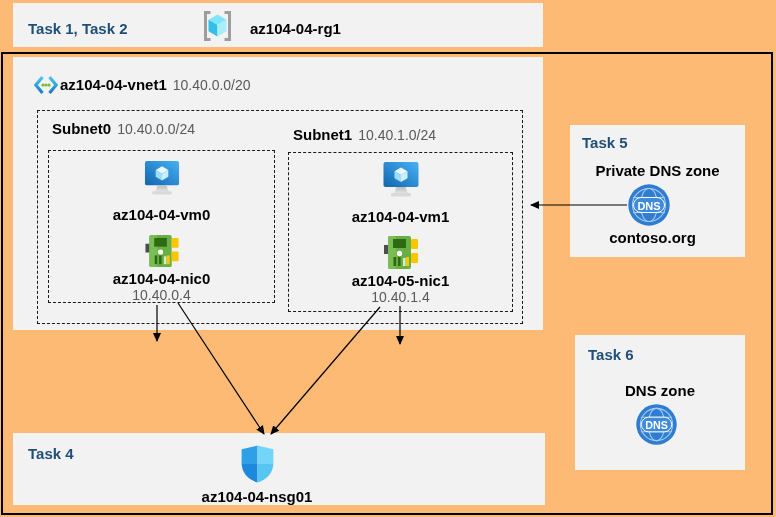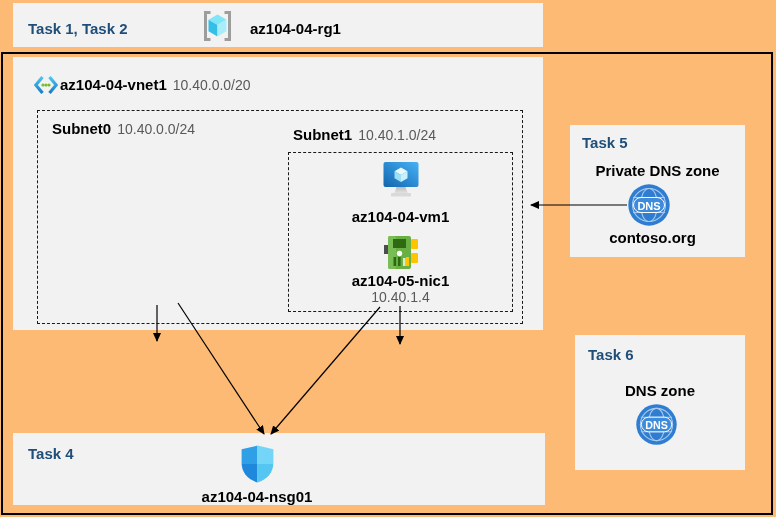--- a/index.html
+++ b/index.html
@@ -120,20 +120,31 @@
       <circle cx="15" cy="10" r="1.6" fill="#76bc2d"></circle>
     </svg>
     <div class="abs" style="left:47px; top:19px;">
       <span class="bold-label">az104-04-vnet1</span><span class="gray-text inline-gap">10.40.0.0/20</span>
     </div>
 
     <div class="dashed-box" style="left:24px; top:53px; width:486px; height:214px;"></div>
 
     <div class="abs over-dash" style="left:39px; top:63px;">
       <span class="bold-label">Subnet0</span><span class="gray-text inline-gap">10.40.0.0/24</span>
+    </div>
+    <div class="dashed-box subnet-stack over-dash" style="left:35px; top:93px; width:227px; height:153px;">
+      <svg class="icon" style="margin-top:10px;" width="36" height="40">
+          <use href="#vm-sym"></use>
+        </svg>
+      <span class="bold-label" style="margin-top:7px;">az104-04-vm0</span>
+      <svg class="icon" style="margin-top:12px;" width="34" height="35">
+          <use href="#nic-sym"></use>
+        </svg>
+      <span class="bold-label" style="margin-top:3px;">az104-04-nic0</span>
+      <span class="gray-text" style="margin-top:2px;">10.40.0.4</span>
     </div>
 
     <div class="abs over-dash" style="left:280px; top:69px;">
       <span class="bold-label">Subnet1</span><span class="gray-text inline-gap">10.40.1.0/24</span>
     </div>
     <div class="dashed-box subnet-stack over-dash" style="left:275px; top:95px; width:225px; height:160px;">
       <svg class="icon" style="margin-top:9px;" width="36" height="40">
           <use href="#vm-sym"></use>
         </svg>
       <span class="bold-label" style="margin-top:7px;">az104-04-vm1</span>

